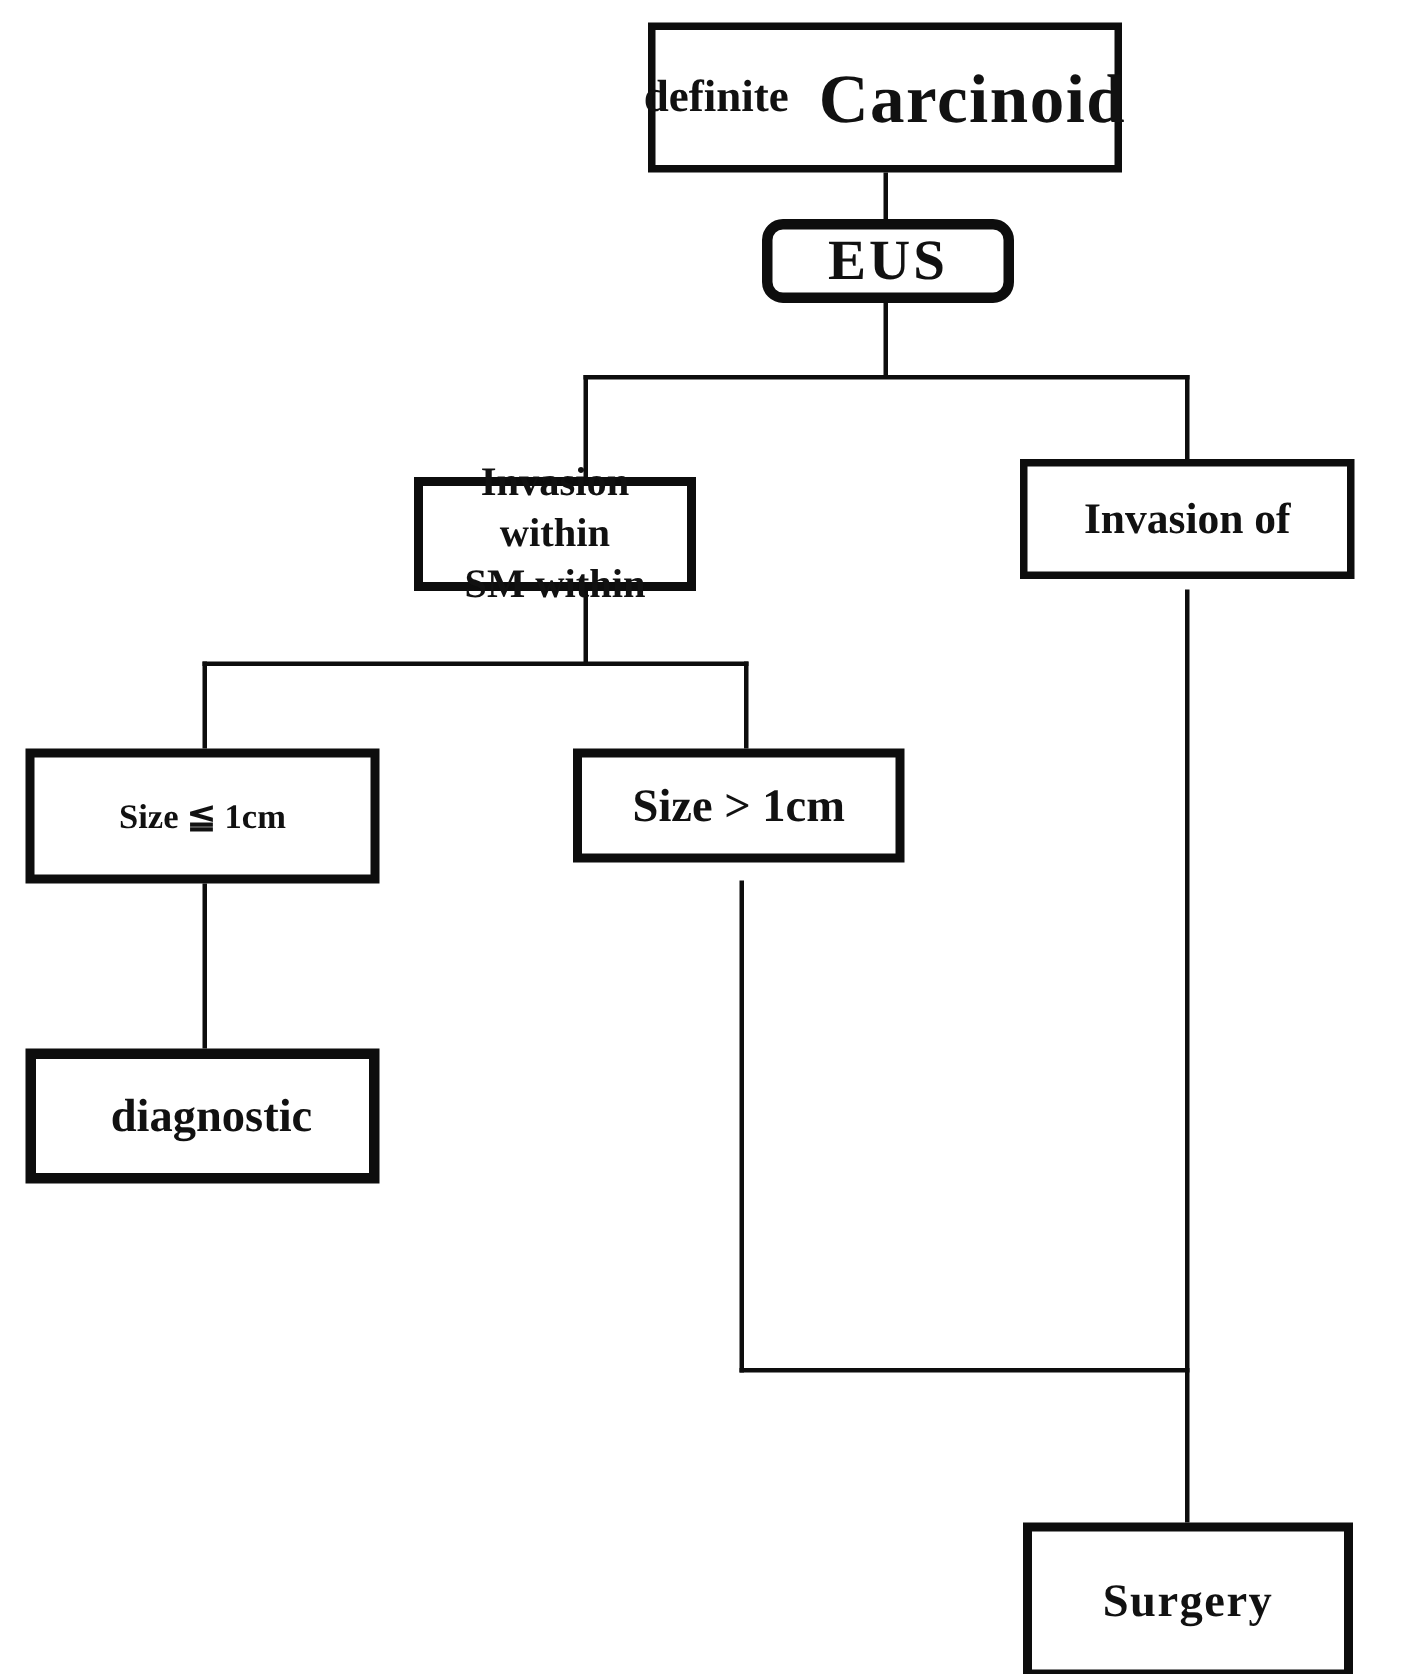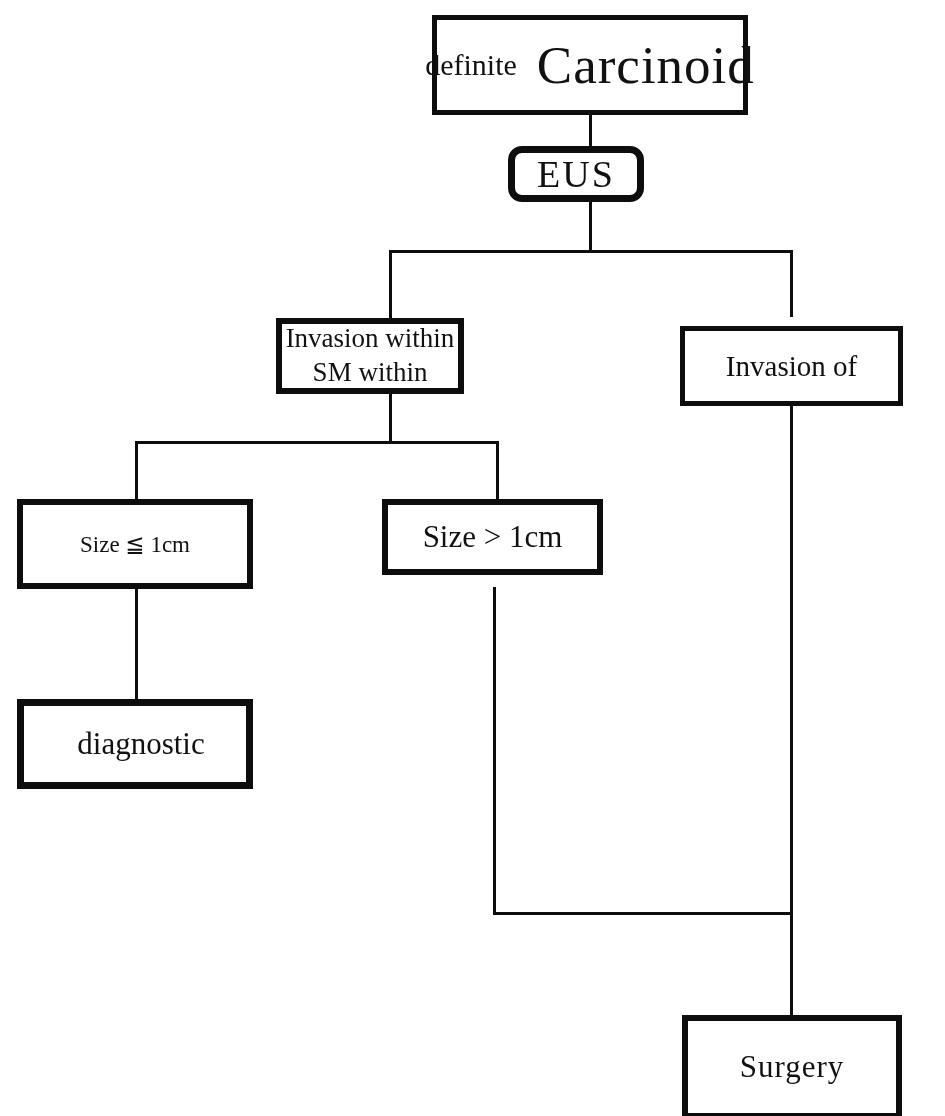--- a/index.html
+++ b/index.html
@@ -19,34 +19,34 @@
   
   .node {
     position: absolute;
     box-sizing: border-box;
     background: #ffffff;
     border: 5px solid #0d0d0d;
     display: flex;
     align-items: center;
     justify-content: center;
     text-align: center;
-    font-weight: normal;
+    font-weight: bold;
     z-index: 2;
   }
   .lines {
     display: flex;
     flex-direction: column;
     line-height: 1.25;
   }
   .n-carcinoid { left: 432px; top: 15px;  width: 316px; height: 100px; border-width: 5px; }
   .n-carcinoid .prefix { font-size: 30px; }
-  .n-carcinoid .big    { font-size: 53px; margin-left: 20px; letter-spacing: 1px; }
-  .n-eus      { left: 508px; top: 146px; width: 136px; height: 56px;  border-width: 7px; border-radius: 14px; font-size: 38px; letter-spacing: 2px; }
+  .n-carcinoid .big    { font-size: 46px; margin-left: 20px; letter-spacing: 1px; }
+  .n-eus      { left: 508px; top: 146px; width: 168px; height: 56px;  border-width: 7px; border-radius: 14px; font-size: 38px; letter-spacing: 2px; }
   .n-sm       { left: 276px; top: 318px; width: 188px; height: 76px;  border-width: 6px; font-size: 27px; }
-  .n-mp       { left: 680px; top: 326px; width: 223px; height: 80px;  border-width: 5px; font-size: 29px; }
+  .n-mp       { left: 680px; top: 306px; width: 223px; height: 80px;  border-width: 5px; font-size: 29px; }
   .n-size-sm  { left: 17px;  top: 499px; width: 236px; height: 90px;  border-width: 6px; font-size: 23px; }
   .n-size-lg  { left: 382px; top: 499px; width: 221px; height: 76px;  border-width: 6px; font-size: 31px; }
   .n-esd      { left: 17px;  top: 699px; width: 236px; height: 90px;  border-width: 7px; font-size: 31px; padding-left: 12px; }
   .n-surgery  { left: 682px; top: 1015px; width: 220px; height: 104px; border-width: 6px; font-size: 31px; letter-spacing: 1px; }
   
   .edge {
     position: absolute;
     background: #0d0d0d;
     z-index: 1;
   }

